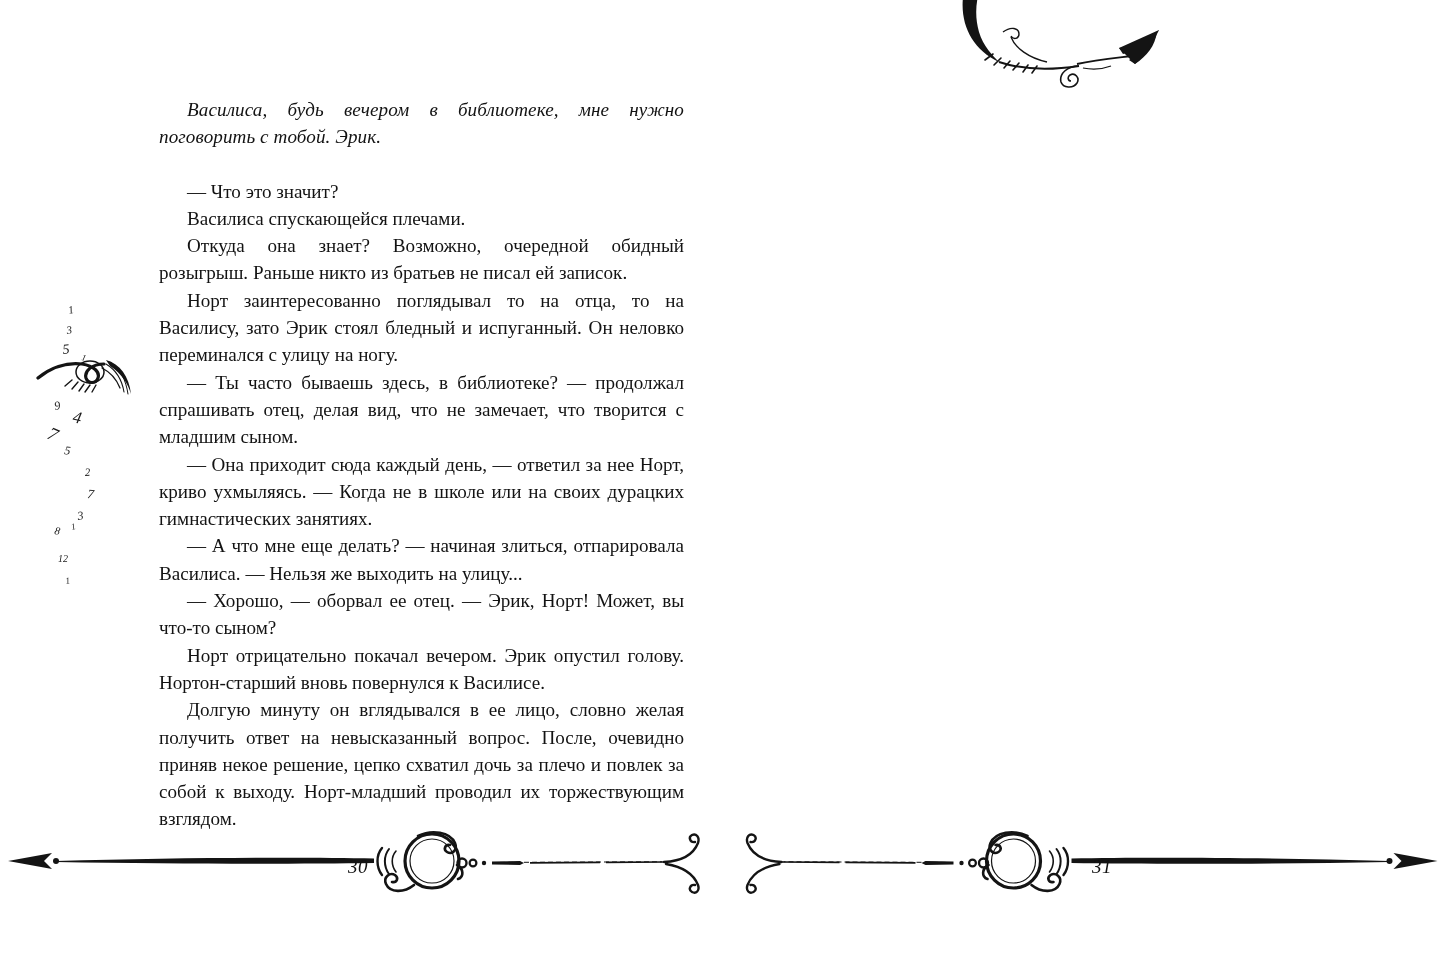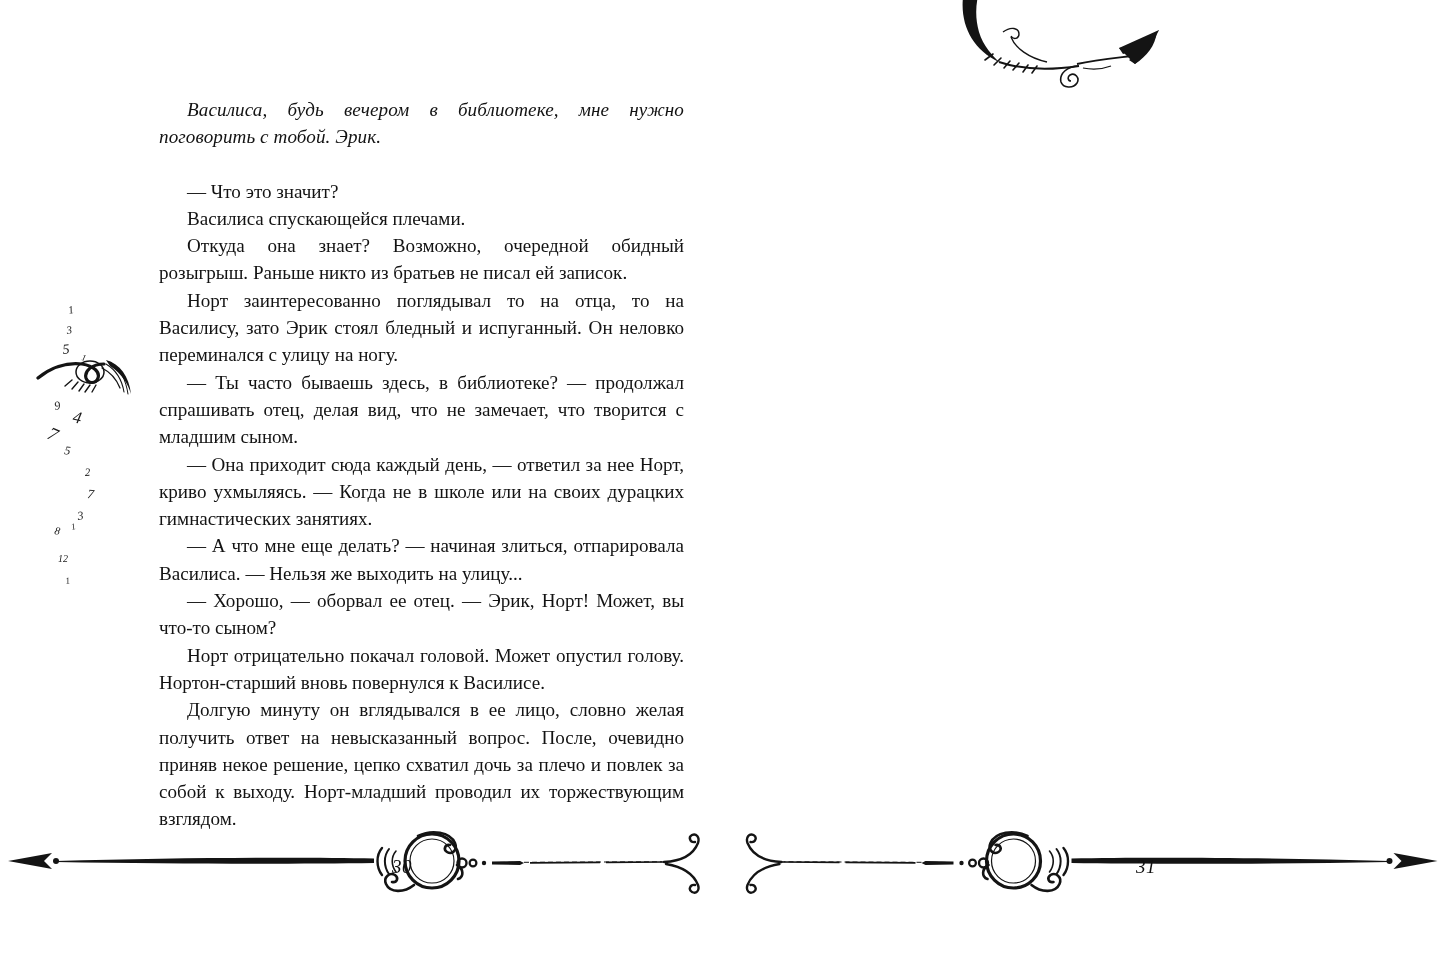--- a/index.html
+++ b/index.html
@@ -64,21 +64,21 @@
     width: 722.5px;
     height: 68px;
     pointer-events: none;
   }
   .footer-orn svg { display: block; width: 100%; height: 100%; }
 
   .folio {
     position: absolute;
     bottom: 95px;
     width: 64px;
-    text-align: right;
+    text-align: left;
     font-family: "Liberation Serif", "DejaVu Serif", serif;
     font-style: italic;
     font-size: 19px;
     color: #111111;
     letter-spacing: 0.5px;
   }
   .page-left  .folio { left: 348px; }
   .page-right .folio { left: 1032px; left: auto; right: 289px; }
 
   
@@ -158,21 +158,21 @@
     <div class="column">
       <p class="epigraph">Василиса, будь вечером в библиотеке, мне нужно поговорить с тобой. Эрик.</p>
       <p class="para">— Что это значит?</p>
       <p class="para">Василиса спускающейся плечами.</p>
       <p class="para">Откуда она знает? Возможно, очередной обидный розыгрыш. Раньше никто из братьев не писал ей записок.</p>
       <p class="para">Норт заинтересованно поглядывал то на отца, то на Василису, зато Эрик стоял бледный и испуганный. Он неловко переминался с улицу на ногу.</p>
       <p class="para">— Ты часто бываешь здесь, в библиотеке? — продолжал спрашивать отец, делая вид, что не замечает, что творится с младшим сыном.</p>
       <p class="para">— Она приходит сюда каждый день, — ответил за нее Норт, криво ухмыляясь. — Когда не в школе или на своих дурацких гимнастических занятиях.</p>
       <p class="para">— А что мне еще делать? — начиная злиться, отпарировала Василиса. — Нельзя же выходить на улицу...</p>
       <p class="para">— Хорошо, — оборвал ее отец. — Эрик, Норт! Может, вы что-то сыном?</p>
-      <p class="para">Норт отрицательно покачал головой. Может опустил голову. Нортон-старший вновь повернулся к Василисе.</p>
+      <p class="para">Норт отрицательно покачал вечером. Эрик опустил голову. Нортон-старший вновь повернулся к Василисе.</p>
       <p class="para">Долгую минуту он вглядывался в ее лицо, словно желая получить ответ на невысказанный вопрос. После, очевидно приняв некое решение, цепко схватил дочь за плечо и повлек за собой к выходу. Норт-младший проводил их торжествующим взглядом.</p>
     </div>
 
     <div class="footer-orn">
       <svg viewBox="0 0 722.5 68" xmlns="http://www.w3.org/2000/svg">
 
         <path d="M8 34 L 52 26 L 44 34 L 52 42 Z" fill="#141414"></path>
         <circle cx="56" cy="34" r="3" fill="#141414"></circle>
 
         <path d="M56 34 C 180 30.5, 300 30, 374 31.5 L 374 36 C 300 37, 180 37.2, 56 35 Z" fill="#141414"></path>

